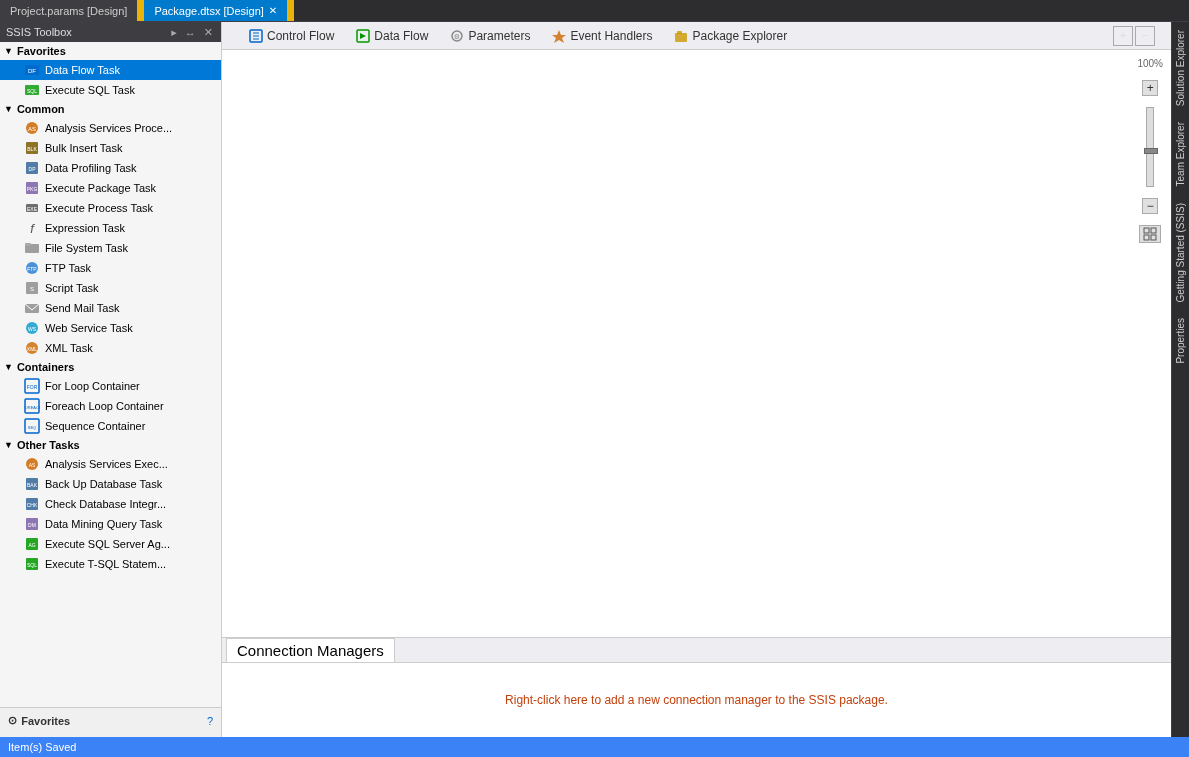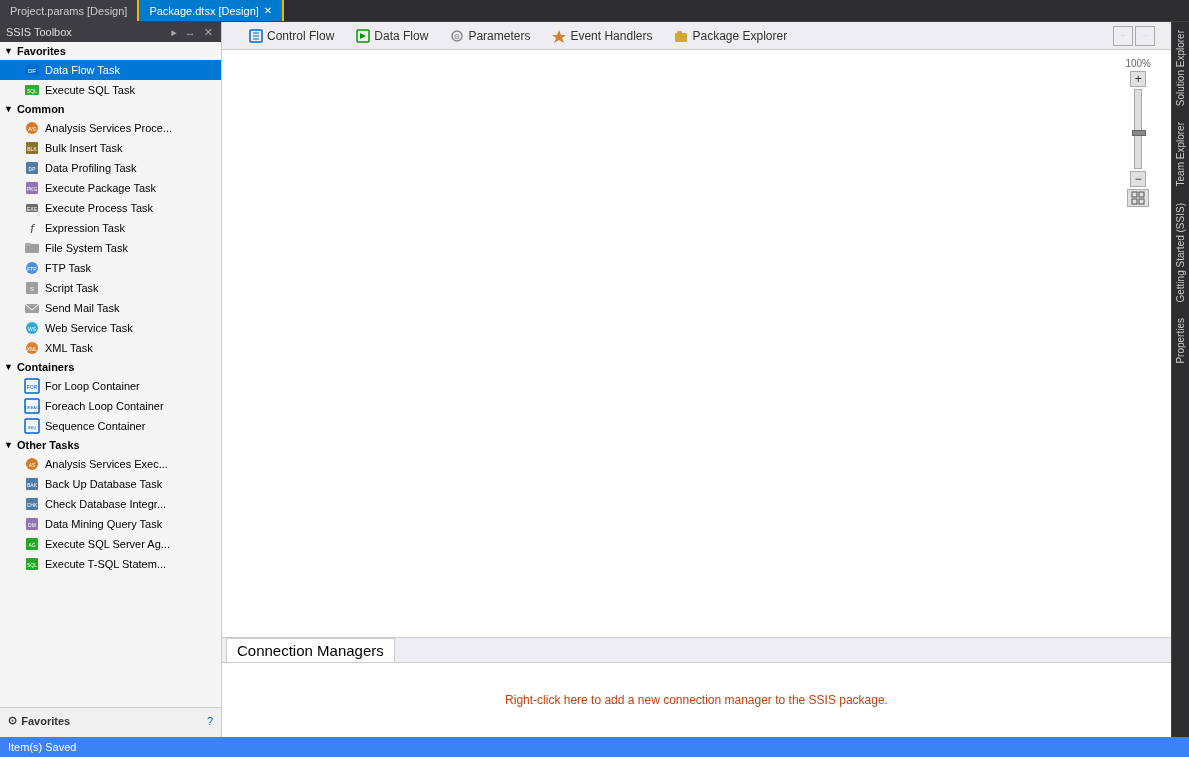--- a/index.html
+++ b/index.html
@@ -146,21 +146,21 @@
       align-items: stretch;
       border-bottom: 1px solid #3f3f46;
       height: 22px;
       flex-shrink: 0;
     }
     .doc-tab {
       background: #3e3e42;
       color: #ccc;
       font-size: 11px;
       padding: 9px 10px;
-      border-right: 2px solid #eab308;
+      border-right: 7px solid #eab308;
       cursor: pointer;
       display: flex;
       align-items: center;
       gap: 5px;
     }
     .doc-tab.active {
       background: #007acc;
       color: #fff;
     }
     .doc-tab .close-x {
@@ -222,26 +222,26 @@
     .design-canvas {
       flex: 1;
       background: #fff;
       position: relative;
       overflow: hidden;
     }
 
     
     .zoom-controls {
       position: absolute;
-      right: 20px;
+      right: 8px;
       top: 8px;
       display: flex;
       flex-direction: column;
       align-items: center;
-      gap: 2px;
+      gap: 11px;
     }
     .zoom-label {
       font-size: 10px;
       color: #666;
     }
     .zoom-slider-track {
       width: 8px;
       height: 80px;
       background: #ddd;
       border: 1px solid #aaa;

